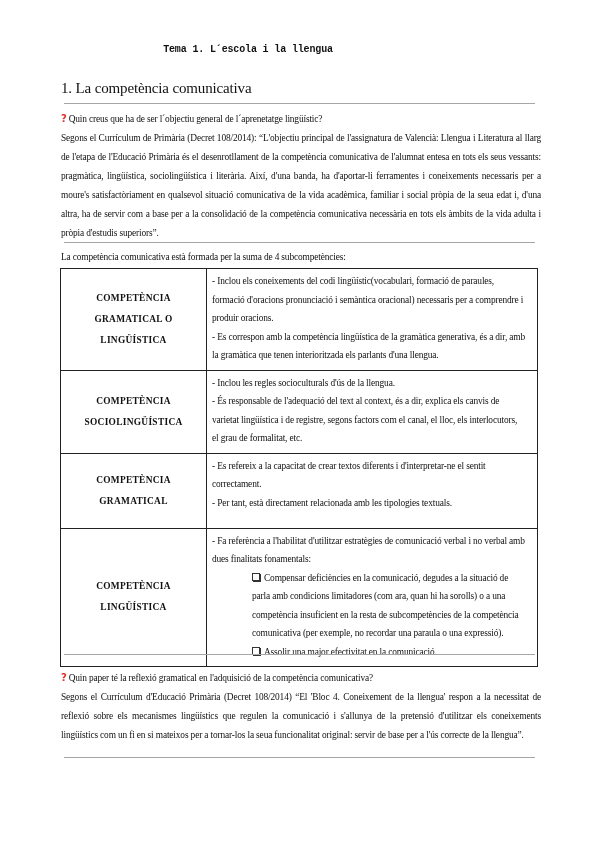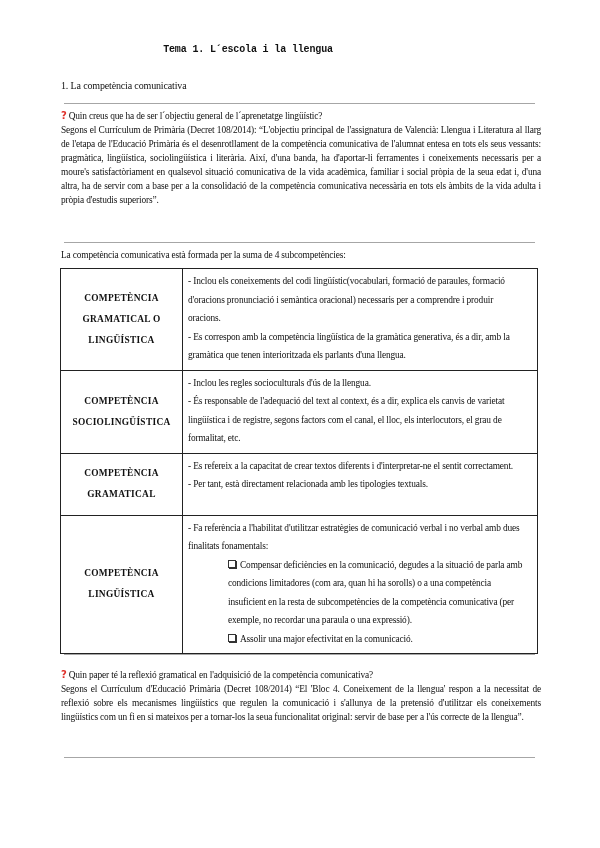--- a/index.html
+++ b/index.html
@@ -30,55 +30,55 @@
       width: 496px;
       text-align: center;
       font-weight: bold;
       font-size: 10px;
       font-family: Liberation Mono, monospace;
     }
     .subtitle {
       position: absolute;
       top: 80px;
       left: 61px;
-      font-size: 10px;
+      font-size: 15px;
     }
     .rule {
       position: absolute;
       left: 64px;
       width: 471px;
       height: 0;
       border-top: 1.5px solid #a6a6a6;
     }
     .para {
       position: absolute;
       left: 61px;
       width: 480px;
-      line-height: 14px;
+      line-height: 19px;
     }
     .para p { margin: 0; }
     .q-icon {
       color: #e0312b;
       font-weight: bold;
       font-family: "DejaVu Sans", sans-serif;
       font-size: 10px;
       margin-right: 2px;
     }
     .table {
       position: absolute;
       left: 60px;
       top: 268px;
       width: 478px;
       border-collapse: collapse;
       border: 1.6px solid #222;
     }
     .table td {
       border: 1.2px solid #222;
       vertical-align: middle;
-      padding: 4px;
+      padding: 16px;
     }
     .table td.label {
       width: 113px;
       text-align: center;
       font-weight: bold;
       font-size: 9.4px;
       line-height: 21px;
       letter-spacing: 0.3px;
     }
     .table td.desc {

